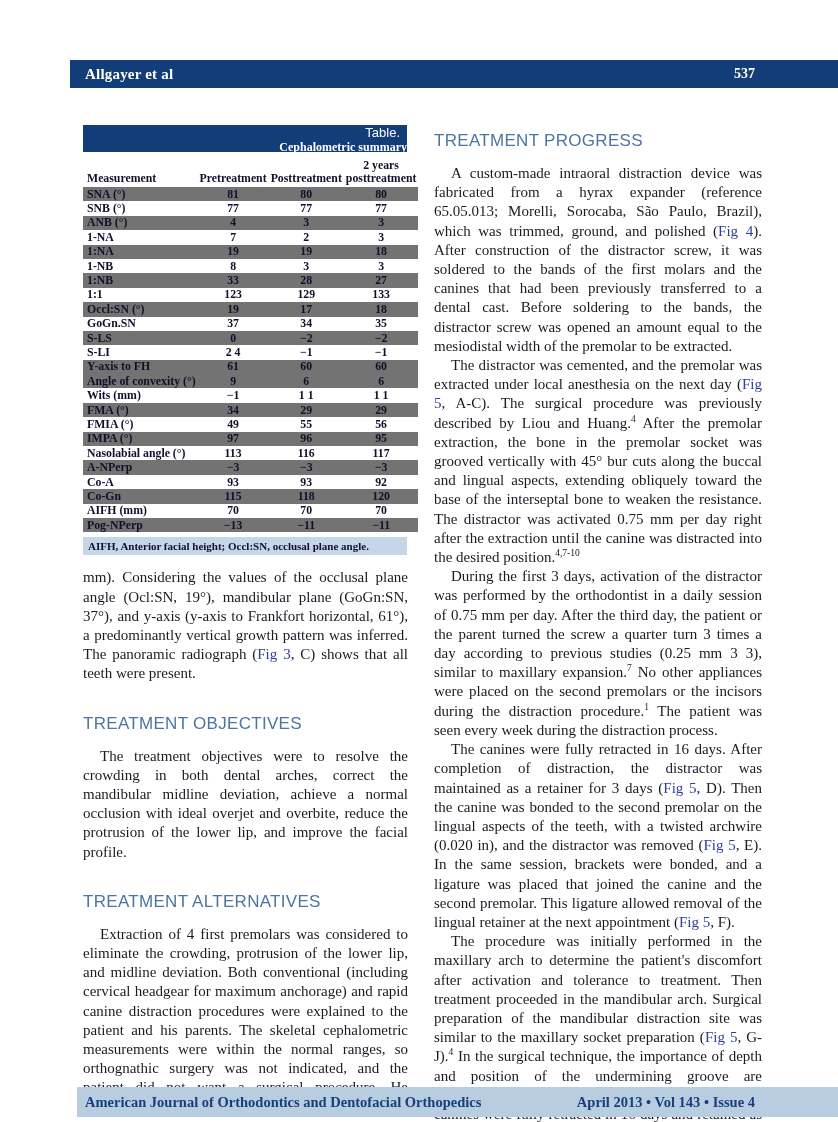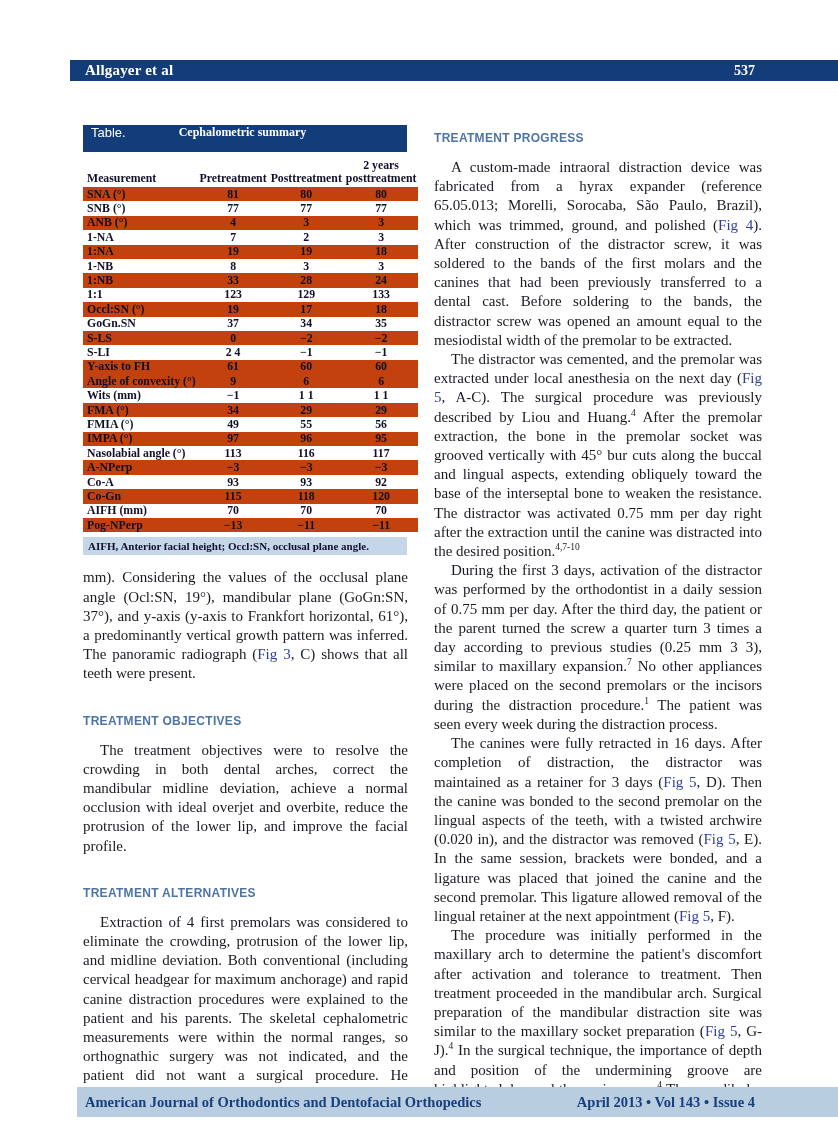--- a/index.html
+++ b/index.html
@@ -11,21 +11,21 @@
     background: #ffffff;
     font-family: "Liberation Serif", "DejaVu Serif", serif;
     color: #1a1a24;
     overflow: hidden;
   }
 
   
   .runhead {
     position: absolute;
     top: 60px; left: 70px; right: 0;
-    height: 21px;
+    height: 28px;
     background: #133d78;
     display: flex;
     align-items: center;
     justify-content: space-between;
     padding: 0 83px 0 15px;
     color: #ffffff;
   }
   .runhead .author { font-size: 15px; font-weight: bold; letter-spacing: 0.2px; }
   .runhead .pageno { font-size: 14px; font-weight: bold; }
 
@@ -36,22 +36,22 @@
     width: 679px;
     display: flex;
     gap: 26px;
   }
   .col { width: 325px; }
   .col.right { width: 328px; }
 
   
   h2.sec {
     font-family: "Liberation Sans", "DejaVu Sans", sans-serif;
-    font-size: 12px;
-    font-weight: bold;
+    font-size: 17px;
+    font-weight: normal;
     color: #4d74a5;
     letter-spacing: 0.3px;
     margin: 30px 0 13px 0;
   }
   h2.sec.first { margin-top: 6px; }
 
   
   p.body {
     font-size: 15px;
     line-height: 19.2px;
@@ -62,23 +62,24 @@
   .seg-link { color: #2e3e99; }
   .seg-sup { font-size: 9.5px; vertical-align: super; line-height: 0; }
 
   
   .ceph-table { width: 324px; margin-bottom: 13px; color: #10102a; }
   .t-titlebar {
     background: #133d78;
     color: #ffffff;
     height: 27px;
     display: flex;
-    align-items: flex-start;
+    align-items: flex-end;
     padding-left: 8px;
     margin-bottom: 7px;
+    flex-direction: column;
   }
   .t-titlebar .t-word {
     font-family: "Liberation Sans", "DejaVu Sans", sans-serif;
     font-size: 13px;
     margin-right: 7px;
   }
   .t-titlebar .t-title { font-size: 12px; font-weight: bold; margin-left: 46px; }
 
   table.t-grid { border-collapse: collapse; width: 324px; }
   table.t-grid th, table.t-grid td {
@@ -86,21 +87,21 @@
     font-weight: bold;
     padding: 0 2px;
     height: 14.4px;
     line-height: 13px;
     white-space: nowrap;
   }
   table.t-grid th { vertical-align: bottom; text-align: center; padding-bottom: 2px; }
   table.t-grid th .th-top { display: block; font-weight: bold; }
   table.t-grid th.th-label, table.t-grid td.td-label { text-align: left; padding-left: 4px; width: 120px; }
   table.t-grid td { text-align: center; width: 68px; }
-  table.t-grid tr.shaded { background: #c2410c; }
+  table.t-grid tr.shaded { background: #737373; }
 
   .t-footnote {
     margin-top: 5px;
     background: #c5d6e8;
     font-size: 11px;
     font-weight: bold;
     padding: 3px 4px 3px 5px;
     color: #10102a;
   }
 
@@ -182,21 +183,21 @@
               <tr>
                 <td class="td-label">1-NB</td>
                 <td>8</td>
                 <td>3</td>
                 <td>3</td>
               </tr>
               <tr class="shaded">
                 <td class="td-label">1:NB</td>
                 <td>33</td>
                 <td>28</td>
-                <td>24</td>
+                <td>27</td>
               </tr>
               <tr>
                 <td class="td-label">1:1</td>
                 <td>123</td>
                 <td>129</td>
                 <td>133</td>
               </tr>
               <tr class="shaded">
                 <td class="td-label">Occl:SN (°)</td>
                 <td>19</td>

